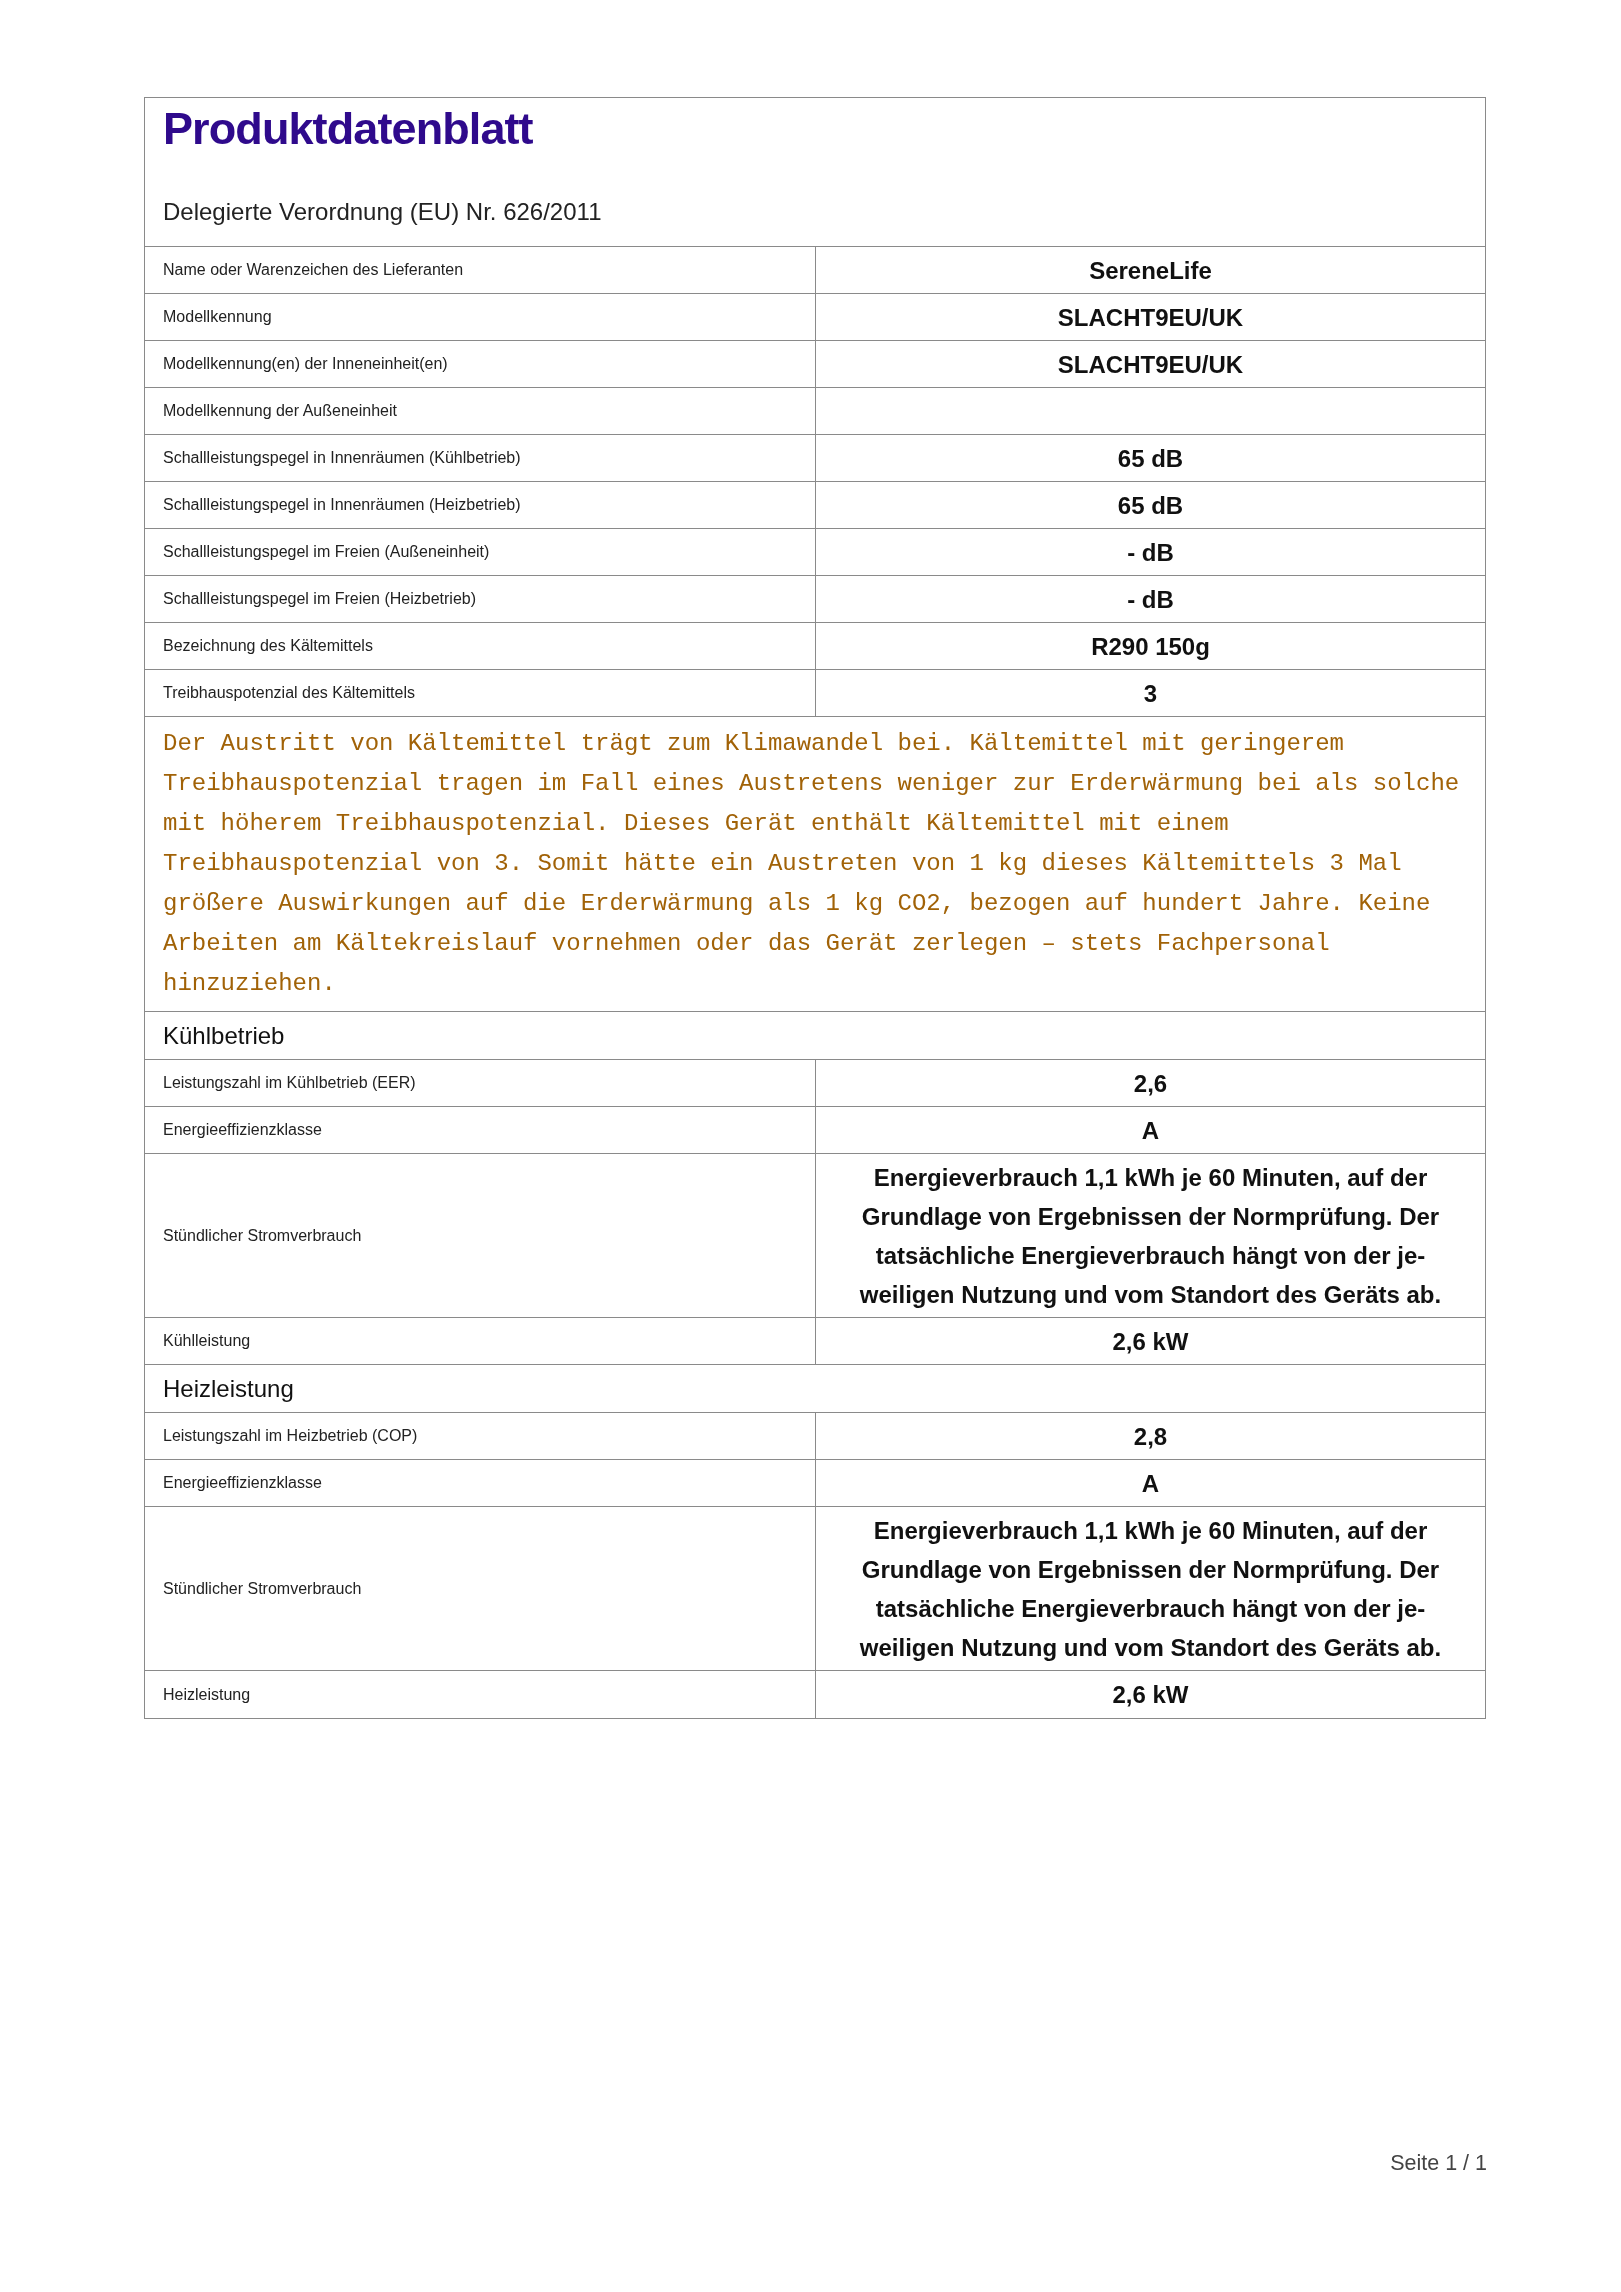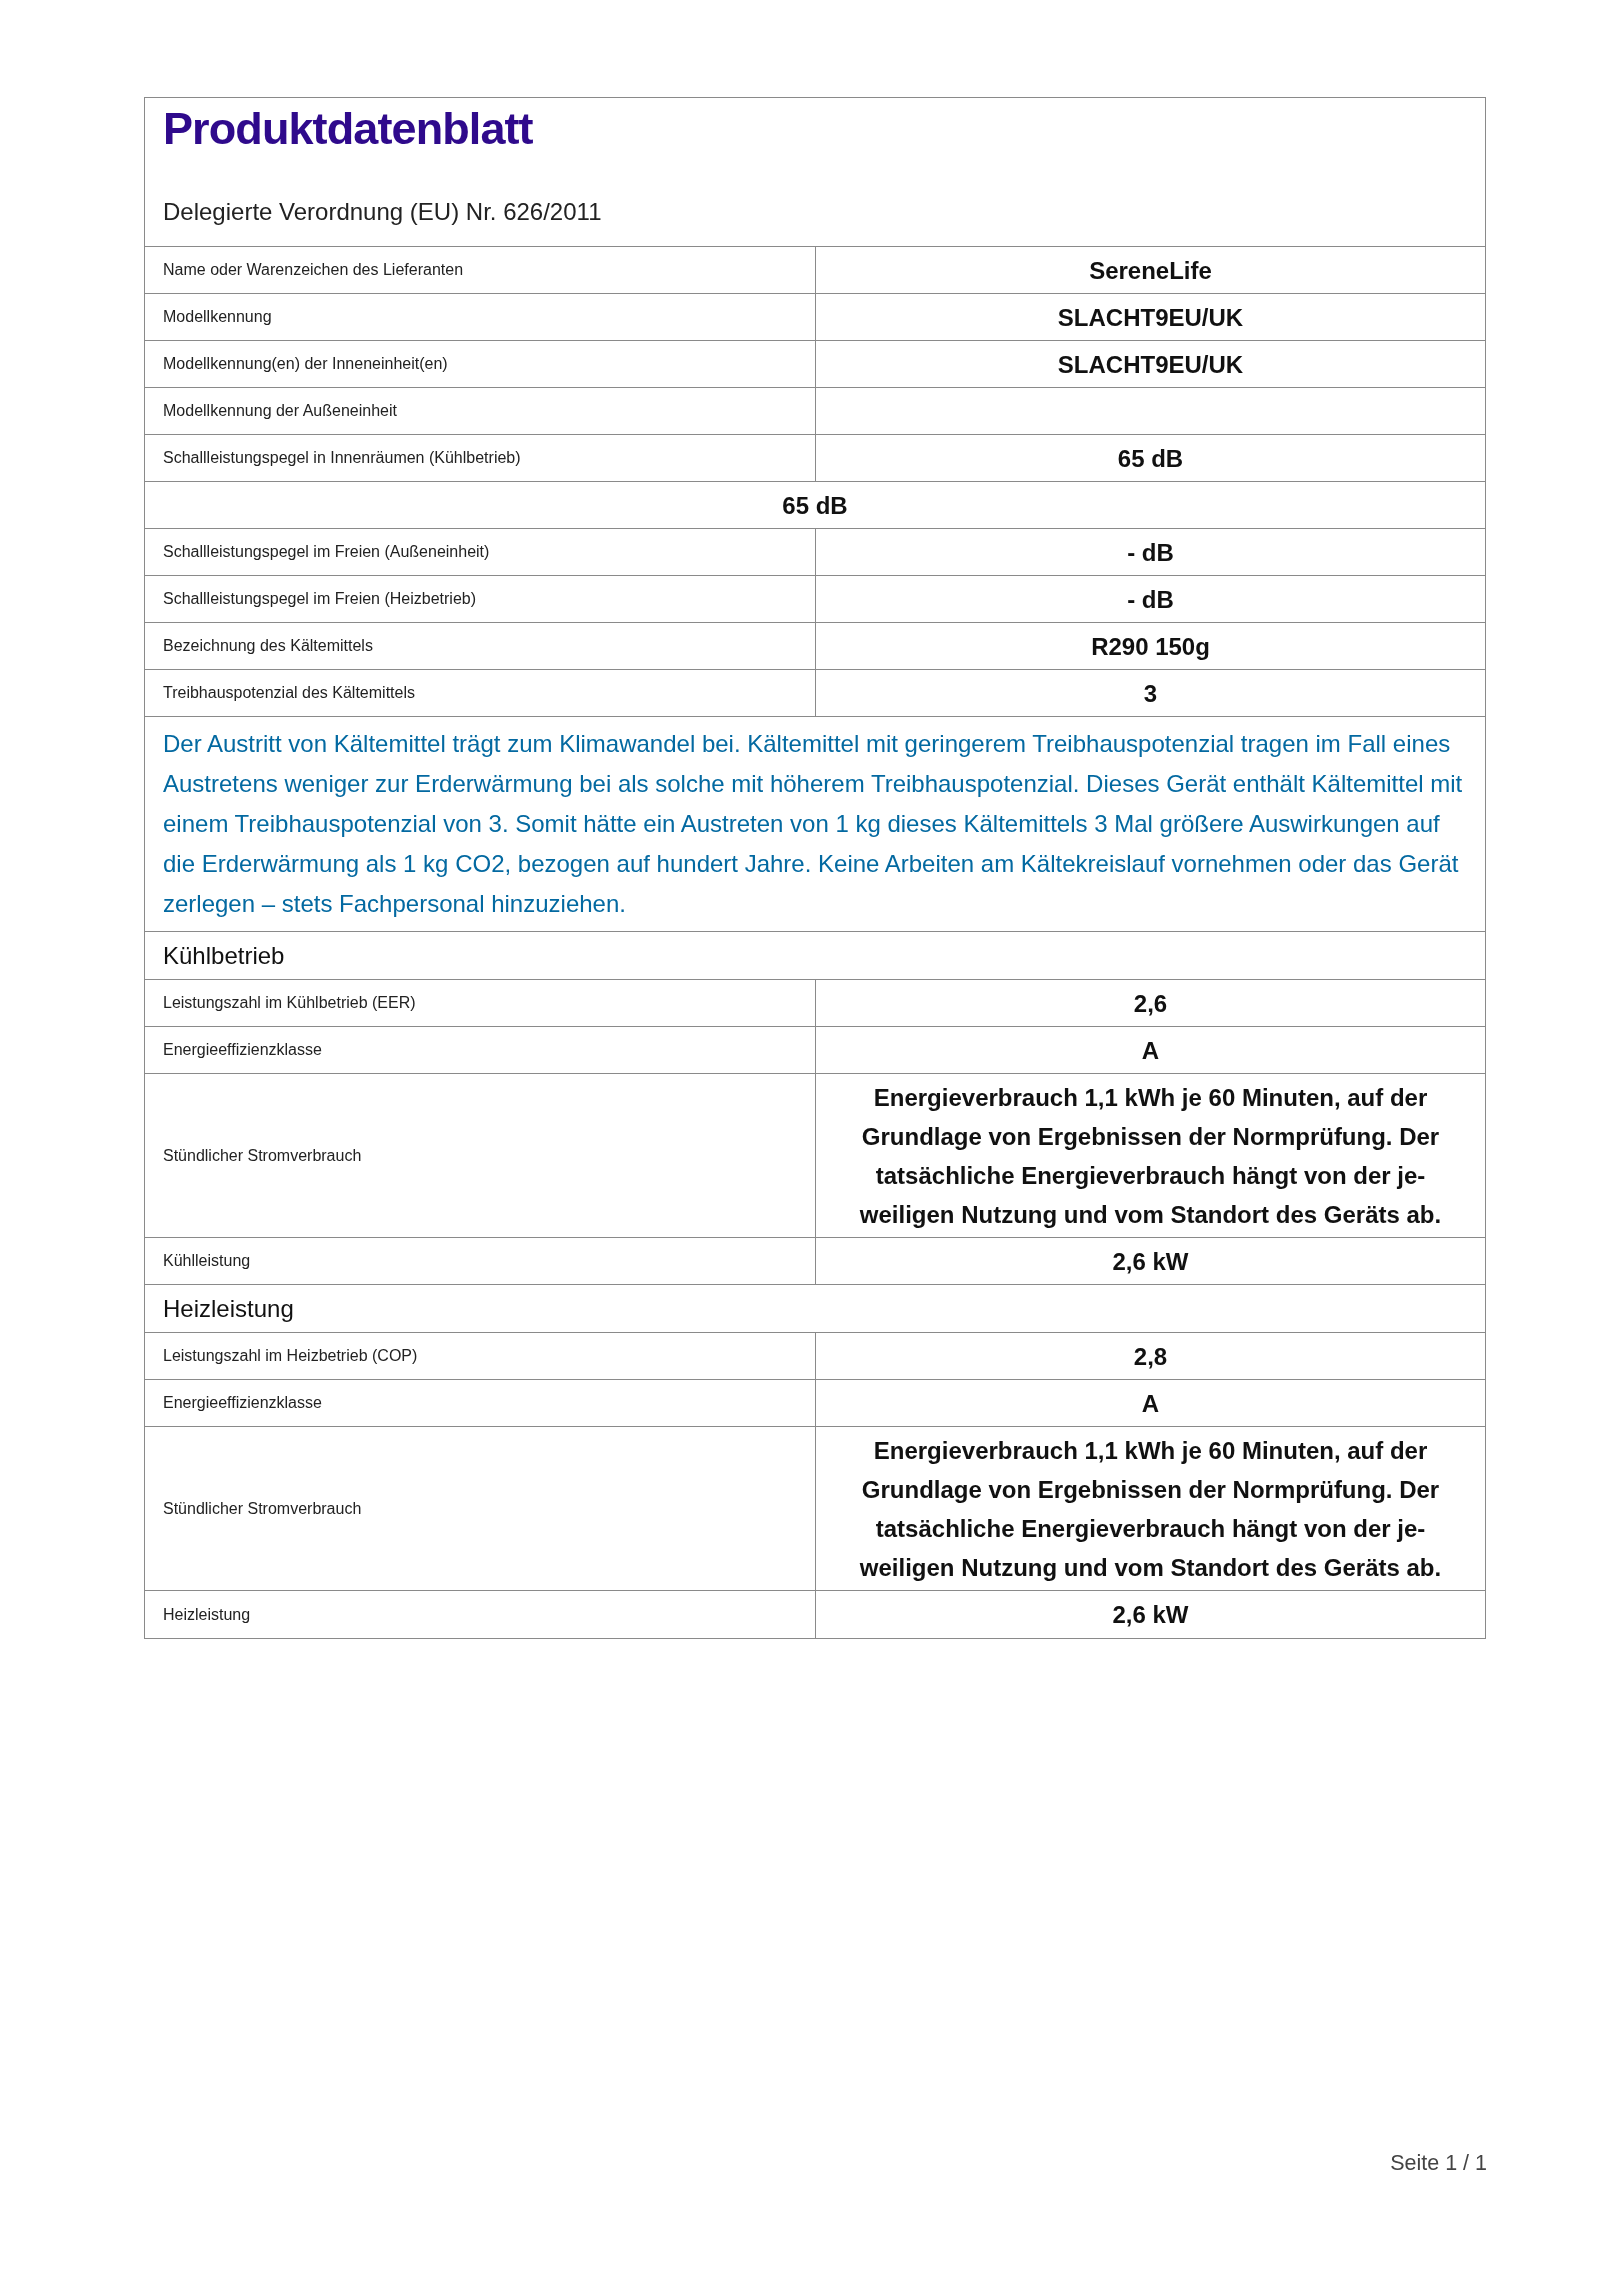--- a/index.html
+++ b/index.html
@@ -16,21 +16,21 @@
   .row .label { width: 671px; border-right: 1.3px solid #8a8a8a; box-sizing: border-box;
                 padding: 0 18px; display: flex; align-items: center; font-size: 16px; color: #222; }
   .row .value { flex: 1; display: flex; align-items: center; justify-content: center;
                 text-align: center; font-size: 24px; font-weight: bold; color: #111; padding: 0 18px;
                 line-height: 39px; }
   .h52 { height: 47px; }
   .h183 { height: 164px; }
   .section { height: 47px; border-bottom: 1.8px solid #8a8a8a; display: flex; align-items: center;
              padding: 0 18px; font-size: 24px; font-weight: normal; color: #111; }
   .para { border-bottom: 1.8px solid #8a8a8a; padding: 7.2px 18px 7.2px 18px; font-size: 24px;
-          line-height: 40px; color: #0369a1; }
+          line-height: 40px; color: #a16207; font-family: Liberation Mono, monospace; }
   .footer { position: absolute; right: 135px; top: 2151px; font-size: 21.5px; color: #444; }
 </style>
 </head>
 <body>
 
 <div class="sheet">
   <div class="title-row">
     <div class="title">Produktdatenblatt</div>
     <div class="subtitle">Delegierte Verordnung (EU) Nr. 626/2011</div>
   </div>
@@ -49,20 +49,21 @@
   </div>
   <div class="row h52">
     <div class="label">Modellkennung der Außeneinheit</div>
     <div class="value"></div>
   </div>
   <div class="row h52">
     <div class="label">Schallleistungspegel in Innenräumen (Kühlbetrieb)</div>
     <div class="value">65 dB</div>
   </div>
   <div class="row h52">
+    <div class="label">Schallleistungspegel in Innenräumen (Heizbetrieb)</div>
     <div class="value">65 dB</div>
   </div>
   <div class="row h52">
     <div class="label">Schallleistungspegel im Freien (Außeneinheit)</div>
     <div class="value">- dB</div>
   </div>
   <div class="row h52">
     <div class="label">Schallleistungspegel im Freien (Heizbetrieb)</div>
     <div class="value">- dB</div>
   </div>

